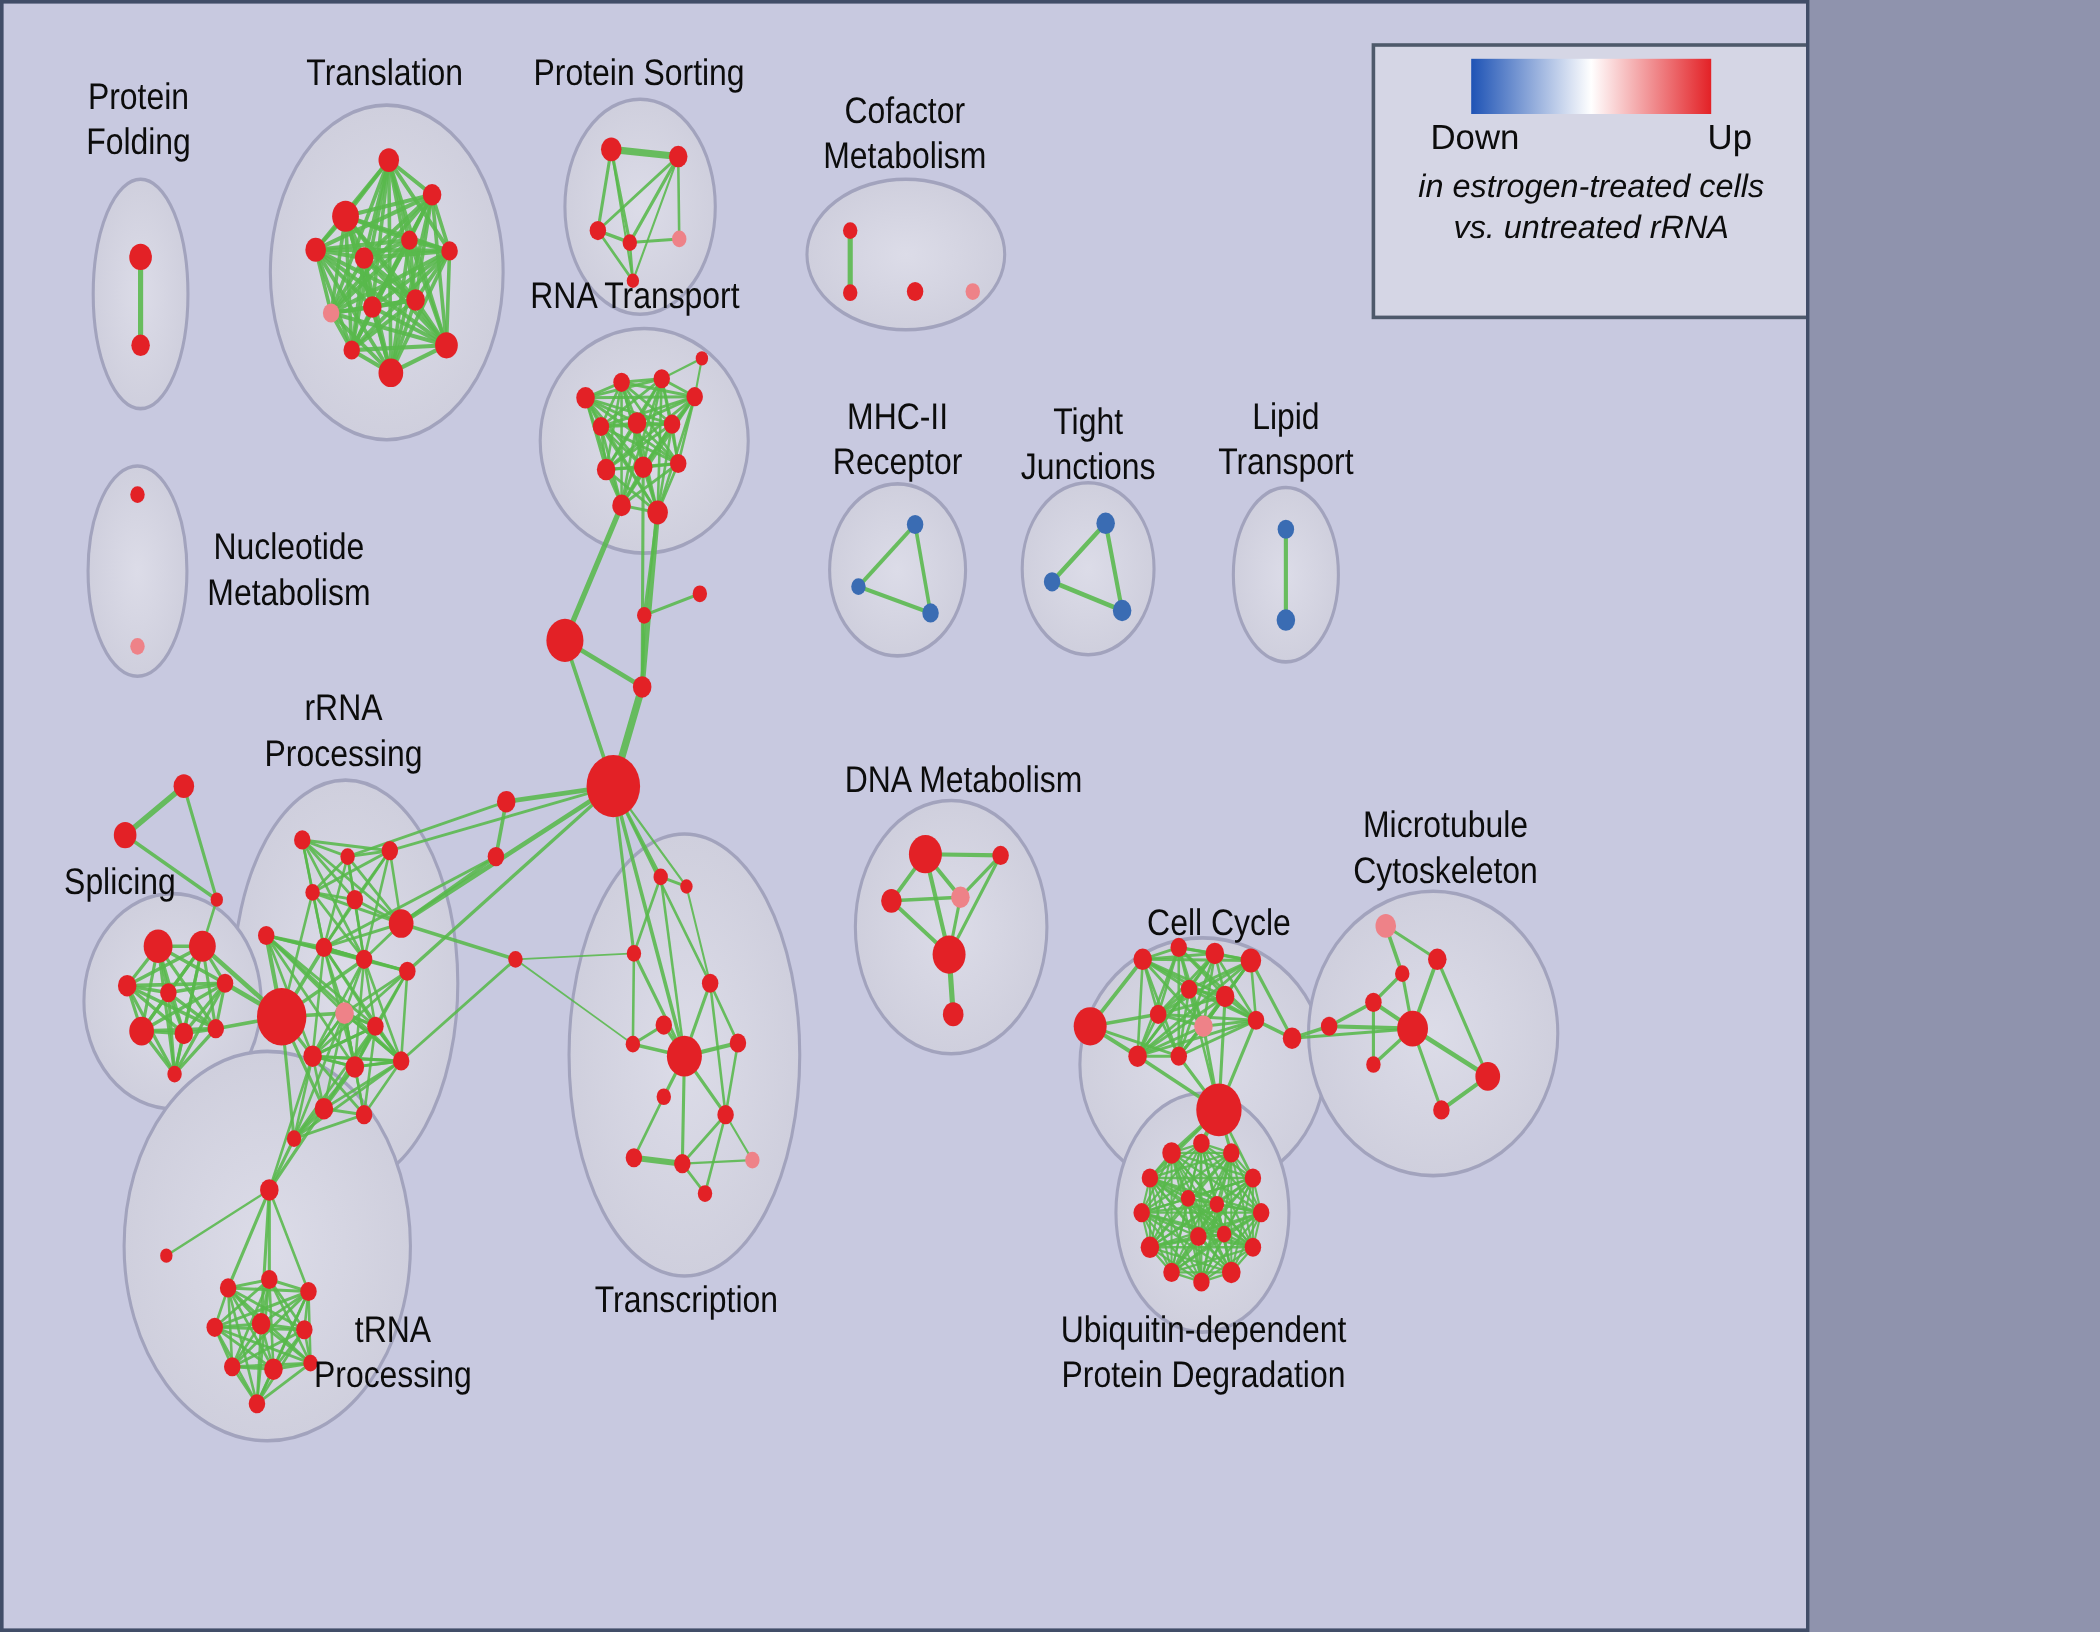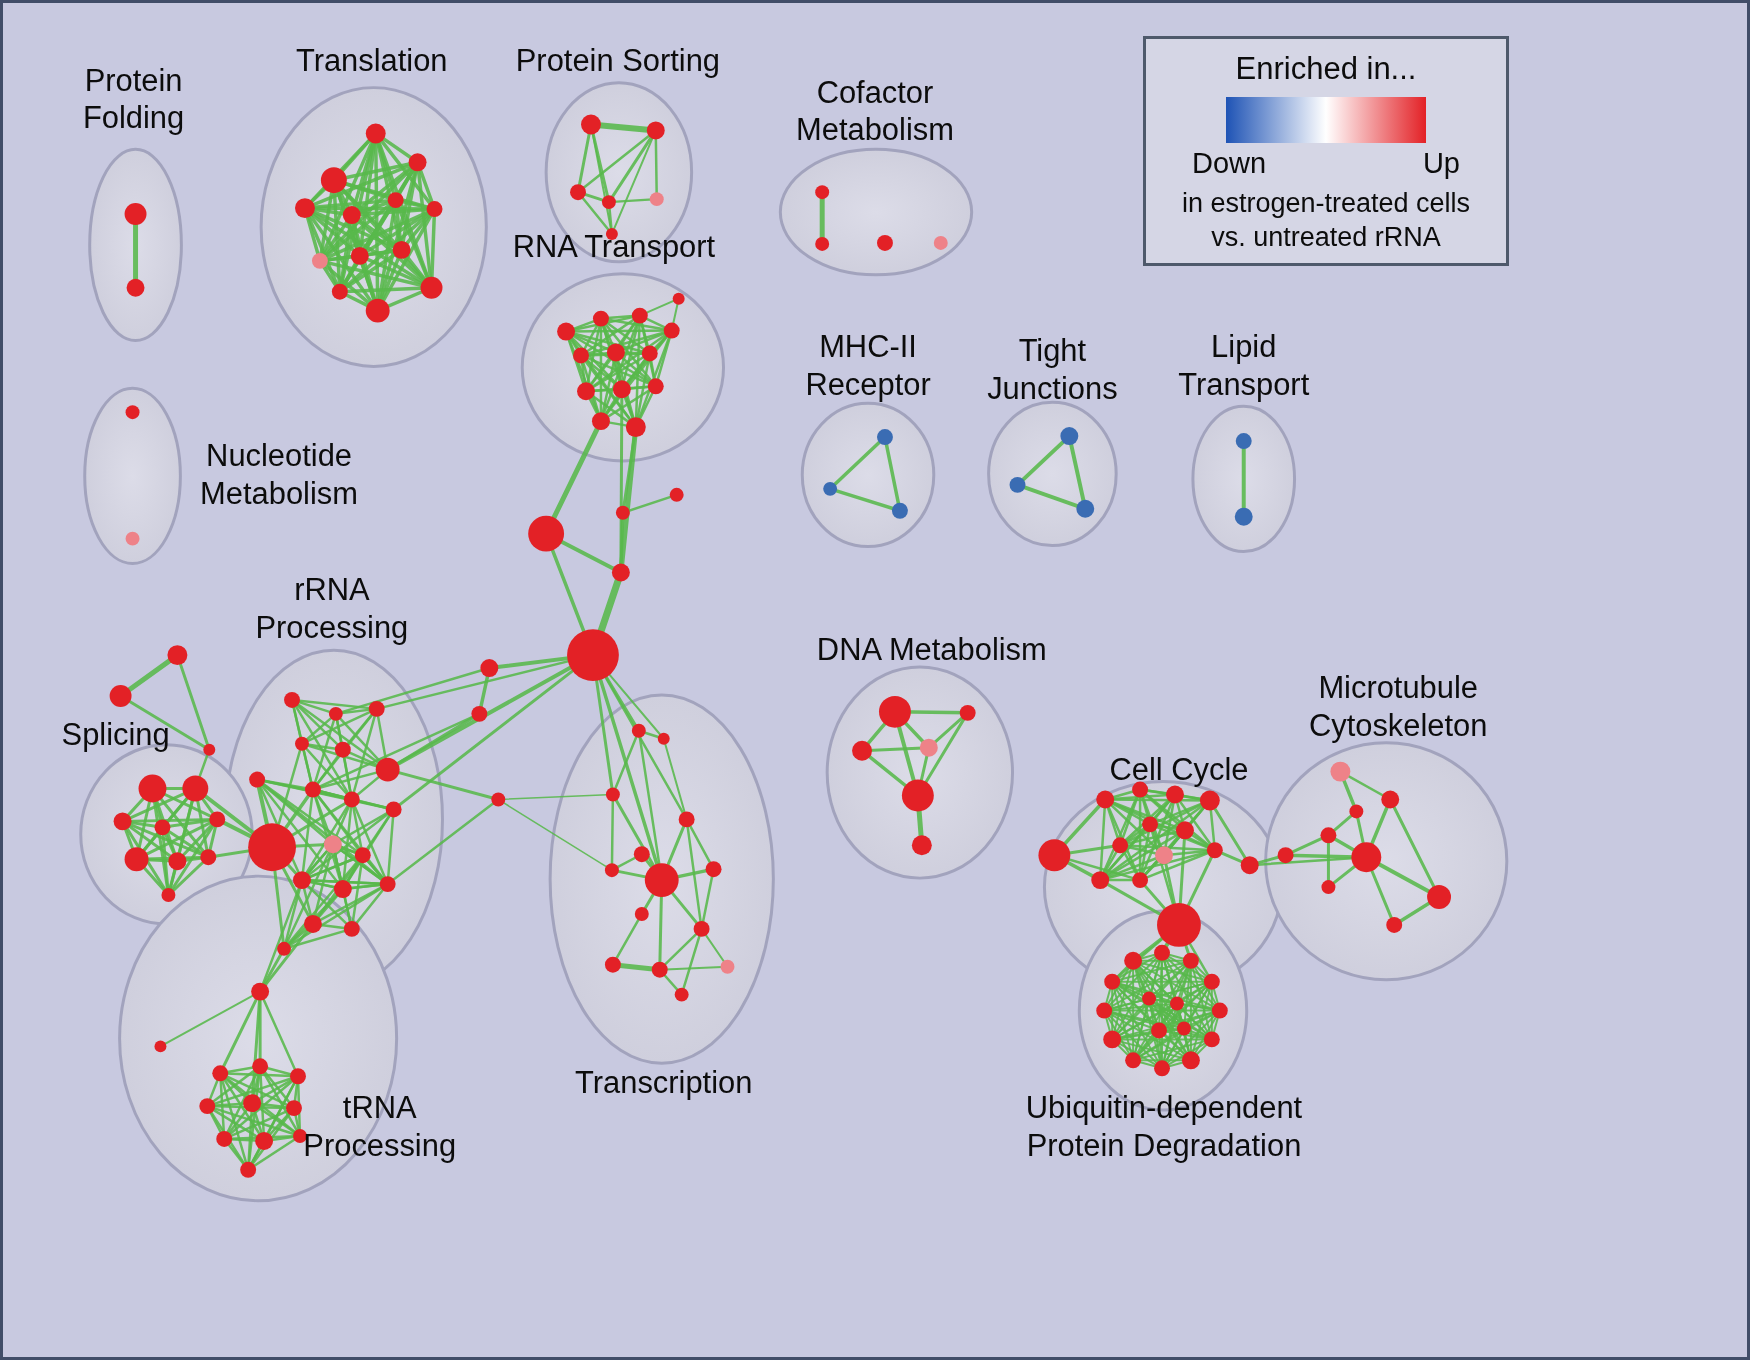--- a/index.html
+++ b/index.html
@@ -1,33 +1,33 @@
 <!DOCTYPE html>
 <html><head>
 <meta charset="utf-8">
 <style>
   html,body{margin:0;padding:0;background:#8f93ad;}
   .figure{
     position:relative;
-    width:1750px;height:1360px;
+    width:1508px;height:1360px;
     box-sizing:border-box;
     border:3px solid transparent;
     overflow:hidden;
     font-family:"Liberation Sans",sans-serif;
   }
   .figure svg{position:absolute;left:0;top:0;width:100%;height:100%;}
   .legend{
     position:absolute;left:1140px;top:33px;width:366px;height:230px;
     box-sizing:border-box;border:3px solid #4e596b;
     text-align:center;
   }
   .legend-title{font-size:31px;margin-top:12px;color:#0c0c0c;}
   .legend-bar{width:200px;height:46px;margin:10px auto 0;}
   .legend-minmax{display:flex;justify-content:space-between;width:268px;margin:4px auto 0;font-size:29px;color:#0c0c0c;align-items:flex-end;}
-  .legend-context{font-size:27px;line-height:34px;margin-top:6px;color:#0c0c0c;}
+  .legend-context{font-size:27px;line-height:34px;margin-top:6px;color:#0c0c0c;font-style:italic;}
 </style>
 </head>
 <body>
 
 <div class="figure" id="figure" style="background: rgb(200, 201, 224); border-color: rgb(65, 77, 104);">
   <svg id="net" viewBox="0 0 1750 1360" preserveAspectRatio="none">
       <defs>
         <radialGradient id="eg">
           <stop offset="0%" stop-color="#dcdce8"></stop>
           <stop offset="100%" stop-color="#cfcfdd"></stop>
@@ -860,21 +860,20 @@
         <text x="378" y="1120"><tspan x="378" dy="0">tRNA</tspan><tspan x="378" dy="38">Processing</tspan></text>
         <text x="663" y="1095"><tspan x="663" dy="0">Transcription</tspan></text>
         <text x="932" y="660"><tspan x="932" dy="0">DNA Metabolism</tspan></text>
         <text x="1180" y="780"><tspan x="1180" dy="0">Cell Cycle</tspan></text>
         <text x="1400" y="698"><tspan x="1400" dy="0">Microtubule</tspan><tspan x="1400" dy="38">Cytoskeleton</tspan></text>
         <text x="1165" y="1120"><tspan x="1165" dy="0">Ubiquitin-dependent</tspan><tspan x="1165" dy="38">Protein Degradation</tspan></text>
       </g>
     </svg>
 
   <div class="legend" id="legend" style="background: rgb(213, 214, 229); border-color: rgb(78, 89, 107);">
-    <div class="legend-title">Enriched in...</div>
     <div class="legend-bar" id="legend-bar" style="background: linear-gradient(90deg, rgb(30, 83, 181) 0%, rgb(255, 255, 255) 50%, rgb(227, 33, 38) 100%);"></div>
     <div class="legend-minmax">
       <span>Down</span>
       <span>Up</span>
     </div>
     <div class="legend-context">
       <div>in estrogen-treated cells</div>
       <div>vs. untreated rRNA</div>
     </div>
   </div>

